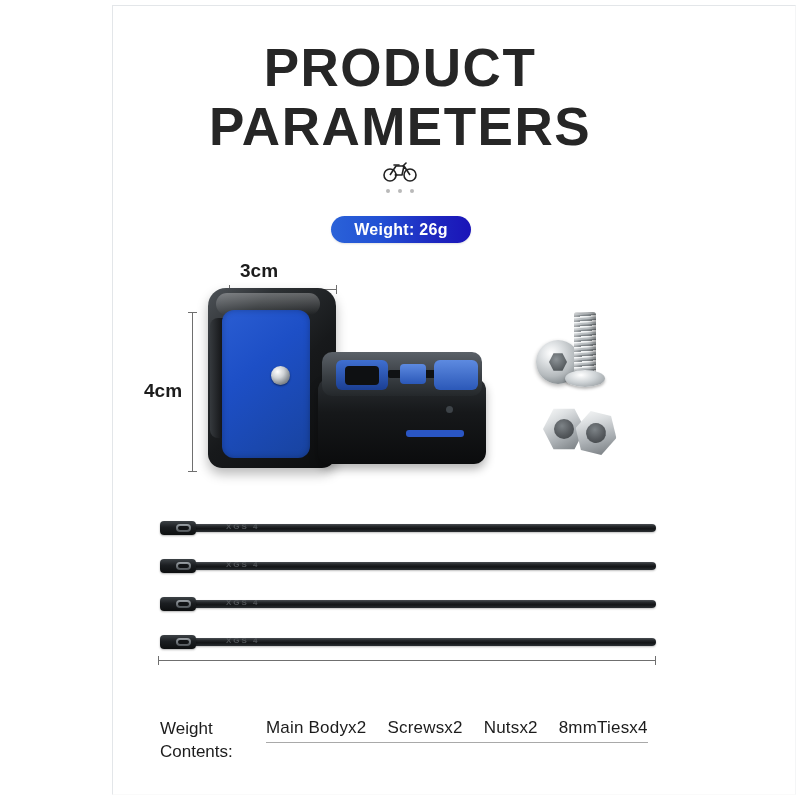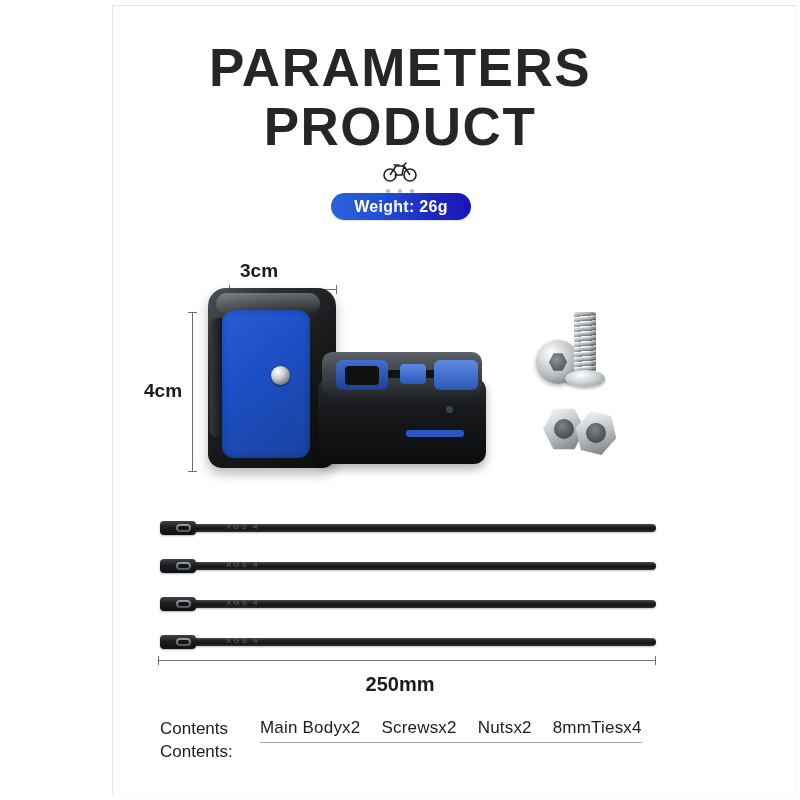--- a/index.html
+++ b/index.html
@@ -68,21 +68,21 @@
     width: 4px;
     height: 4px;
     border-radius: 50%;
     background: #b9b9b9;
   }
 
   
   .badge {
     position: absolute;
     left: 331px;
-    top: 193px;
+    top: 216px;
     width: 140px;
     height: 27px;
     border-radius: 14px;
     background: linear-gradient(90deg, #2a62d8 0%, #2250d4 35%, #1d26bf 75%, #1a14b8 100%);
     color: #ffffff;
     font-size: 16px;
     font-weight: bold;
     letter-spacing: 0.3px;
     display: flex;
     align-items: center;
@@ -392,40 +392,41 @@
     display: flex;
     align-items: flex-start;
   }
   .pc-label {
     font-size: 17px;
     color: #1c1c1c;
     line-height: 1.35;
     width: 100px;
   }
   .pc-items {
+    margin-left: 6px;
     padding-bottom: 4px;
     border-bottom: 1px solid #a9a9a9;
     font-size: 17px;
     color: #1c1c1c;
     white-space: nowrap;
     letter-spacing: 0.2px;
   }
   .pc-items span { margin-right: 16px; }
   .pc-items span:last-child { margin-right: 0; }
 </style>
 </head>
 <body>
 
 <div class="page">
 
   <div class="frame"></div>
 
   <div class="title-block">
+    <div class="title-line">PRODUCT</div>
     <div class="title-line">PARAMETERS</div>
-    <div class="title-line">PRODUCT</div>
   </div>
 
   <div class="bike-wrap">
     <div class="bike-icon">
       <svg width="34" height="22" viewBox="0 0 34 22">
         <circle cx="7" cy="15" r="6" fill="none" stroke="#222" stroke-width="1.6"></circle>
         <circle cx="27" cy="15" r="6" fill="none" stroke="#222" stroke-width="1.6"></circle>
         <path d="M7 15 L13 6 L21 6 L27 15 M13 15 L19 15 L21 6" fill="none" stroke="#222" stroke-width="1.6" stroke-linejoin="round"></path>
         <path d="M11 5 L16 5" stroke="#222" stroke-width="1.6" stroke-linecap="round"></path>
         <circle cx="13" cy="15" r="1.4" fill="#222"></circle>
@@ -508,25 +509,24 @@
     <div class="tie-strap" style="width:466px;"></div>
     <div class="tie-head">
       <div class="tie-eye"></div>
     </div>
     <div class="tie-text" style="left:66px;">XGS 4</div>
   </div>
 
   <div class="hline" style="left:158px; top:660px; width:498px;"></div>
   <div class="tick-v" style="left:158px; top:656px;"></div>
   <div class="tick-v" style="left:655px; top:656px;"></div>
-  <div class="dim-label dim-250">250mm</div>
 
   <div class="footer">
     <div class="pc-label">
-      <div>Contents</div>
+      <div>Weight</div>
       <div>Contents:</div>
     </div>
     <div class="pc-items">
       <span>Main Bodyx2</span>
       <span>Screwsx2</span>
       <span>Nutsx2</span>
       <span>8mmTiesx4</span>
     </div>
   </div>
 

